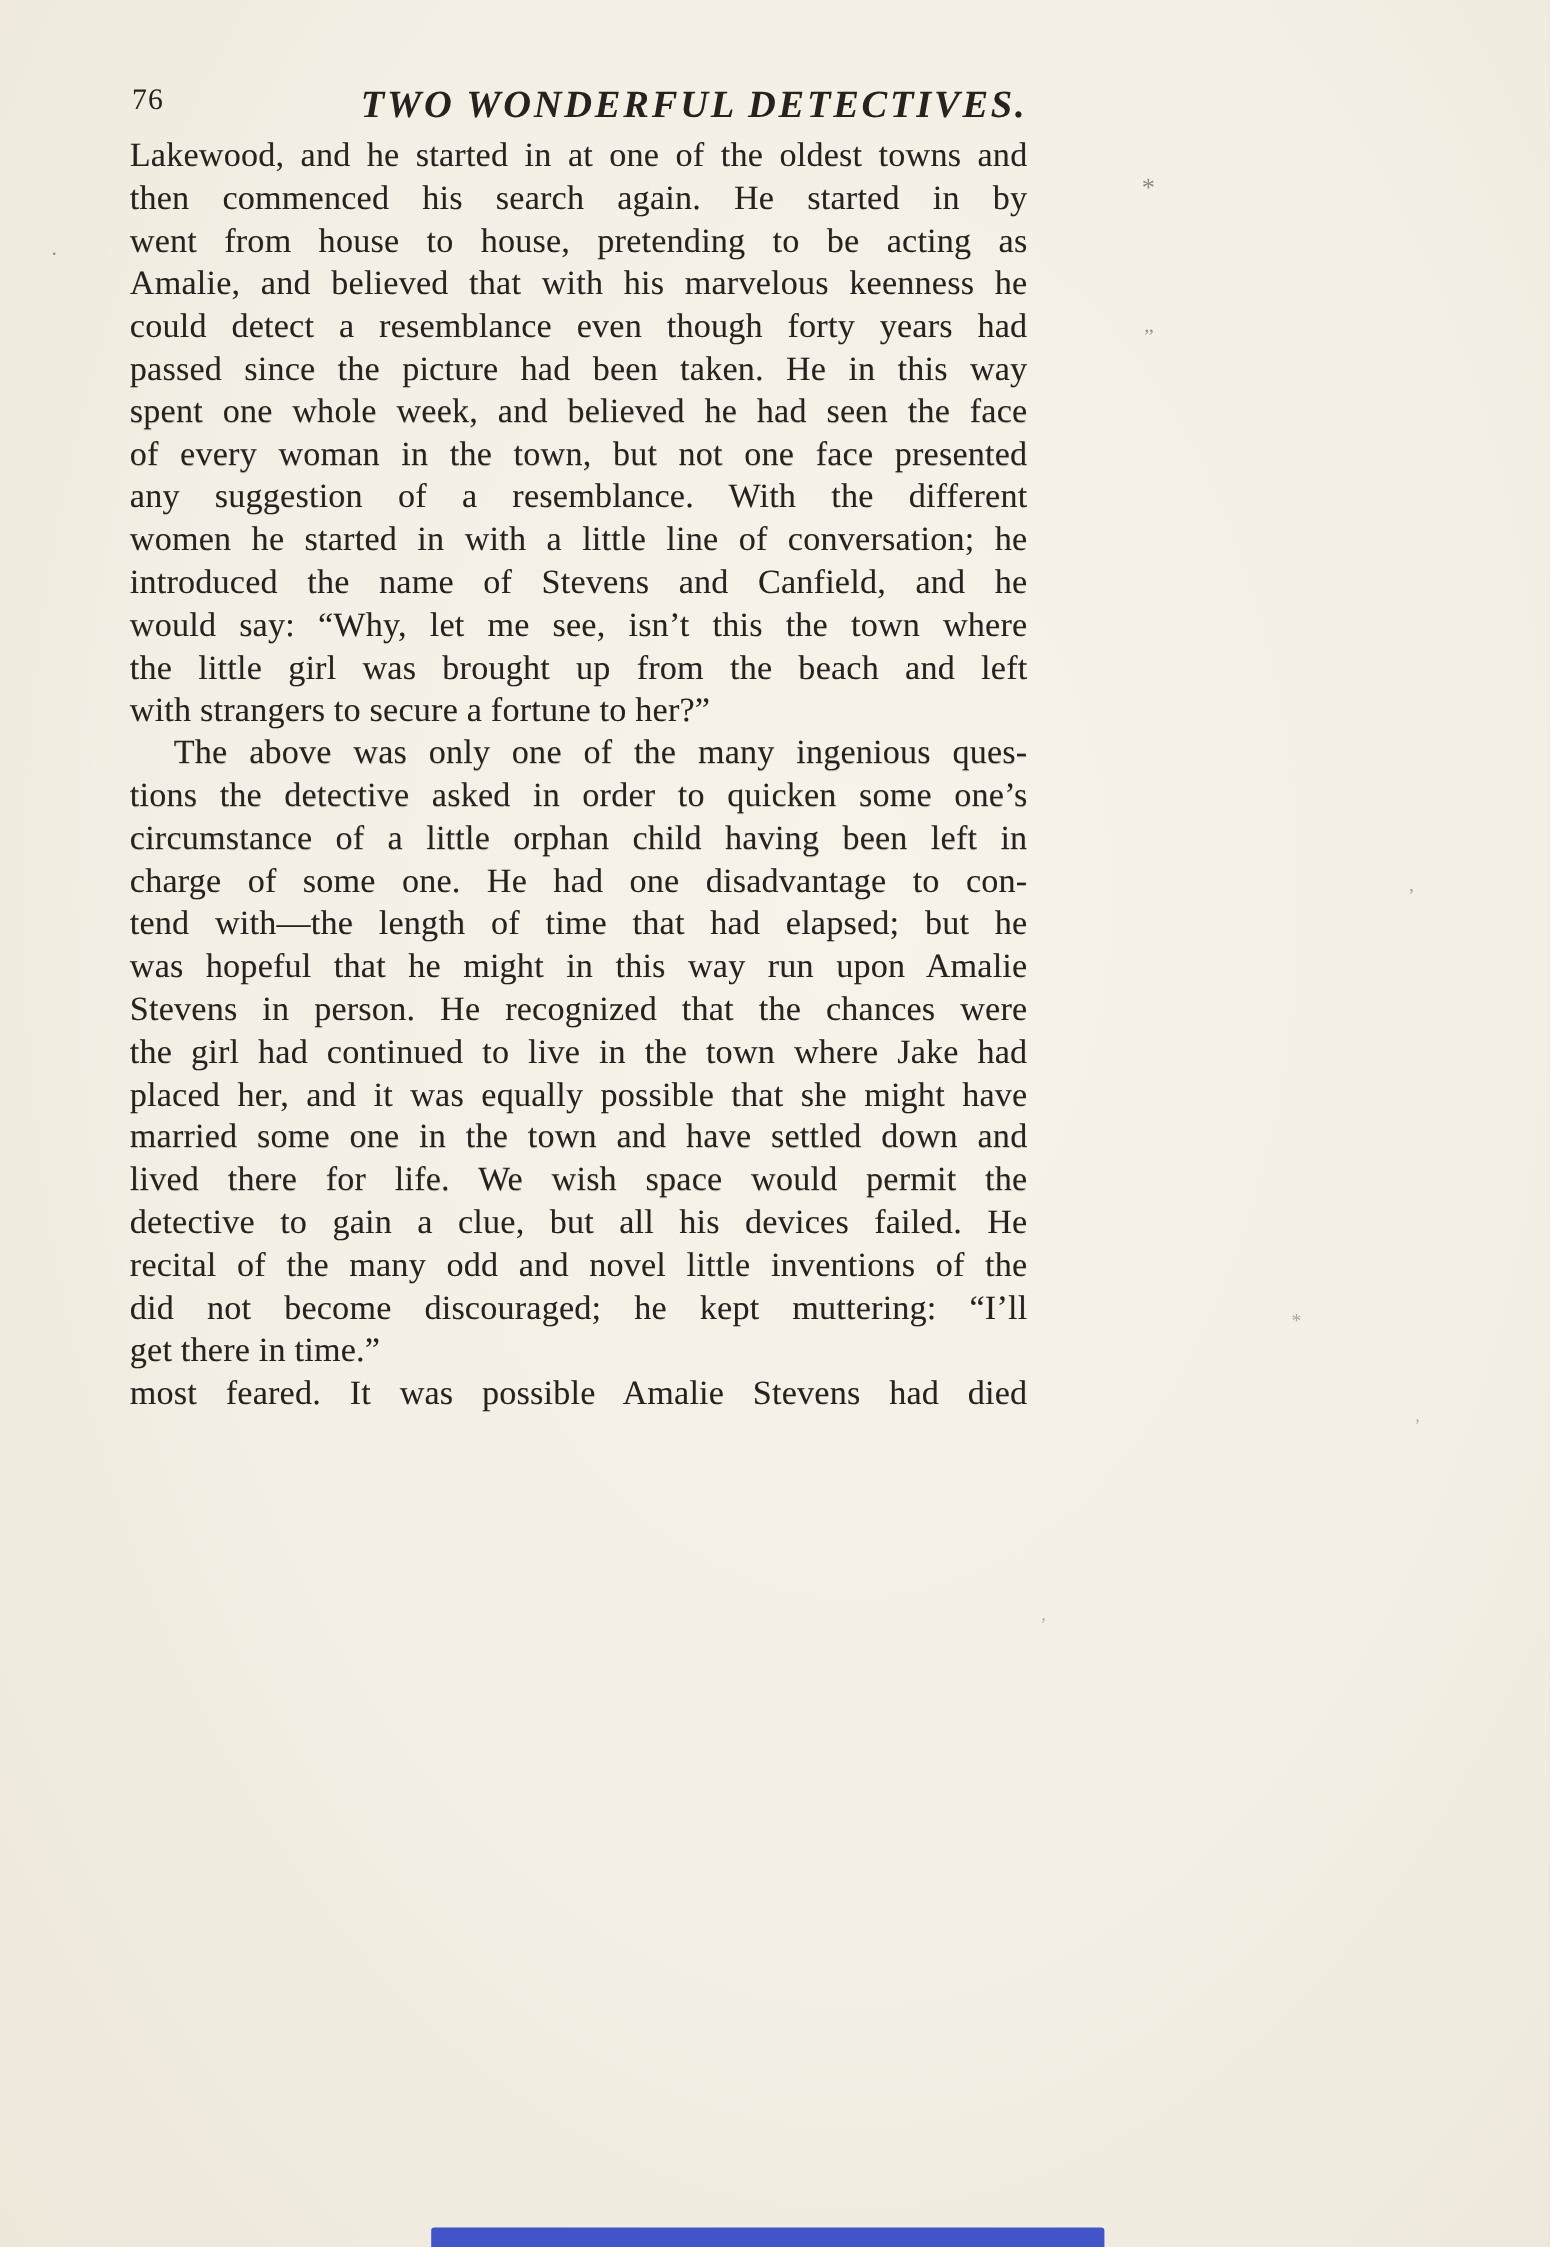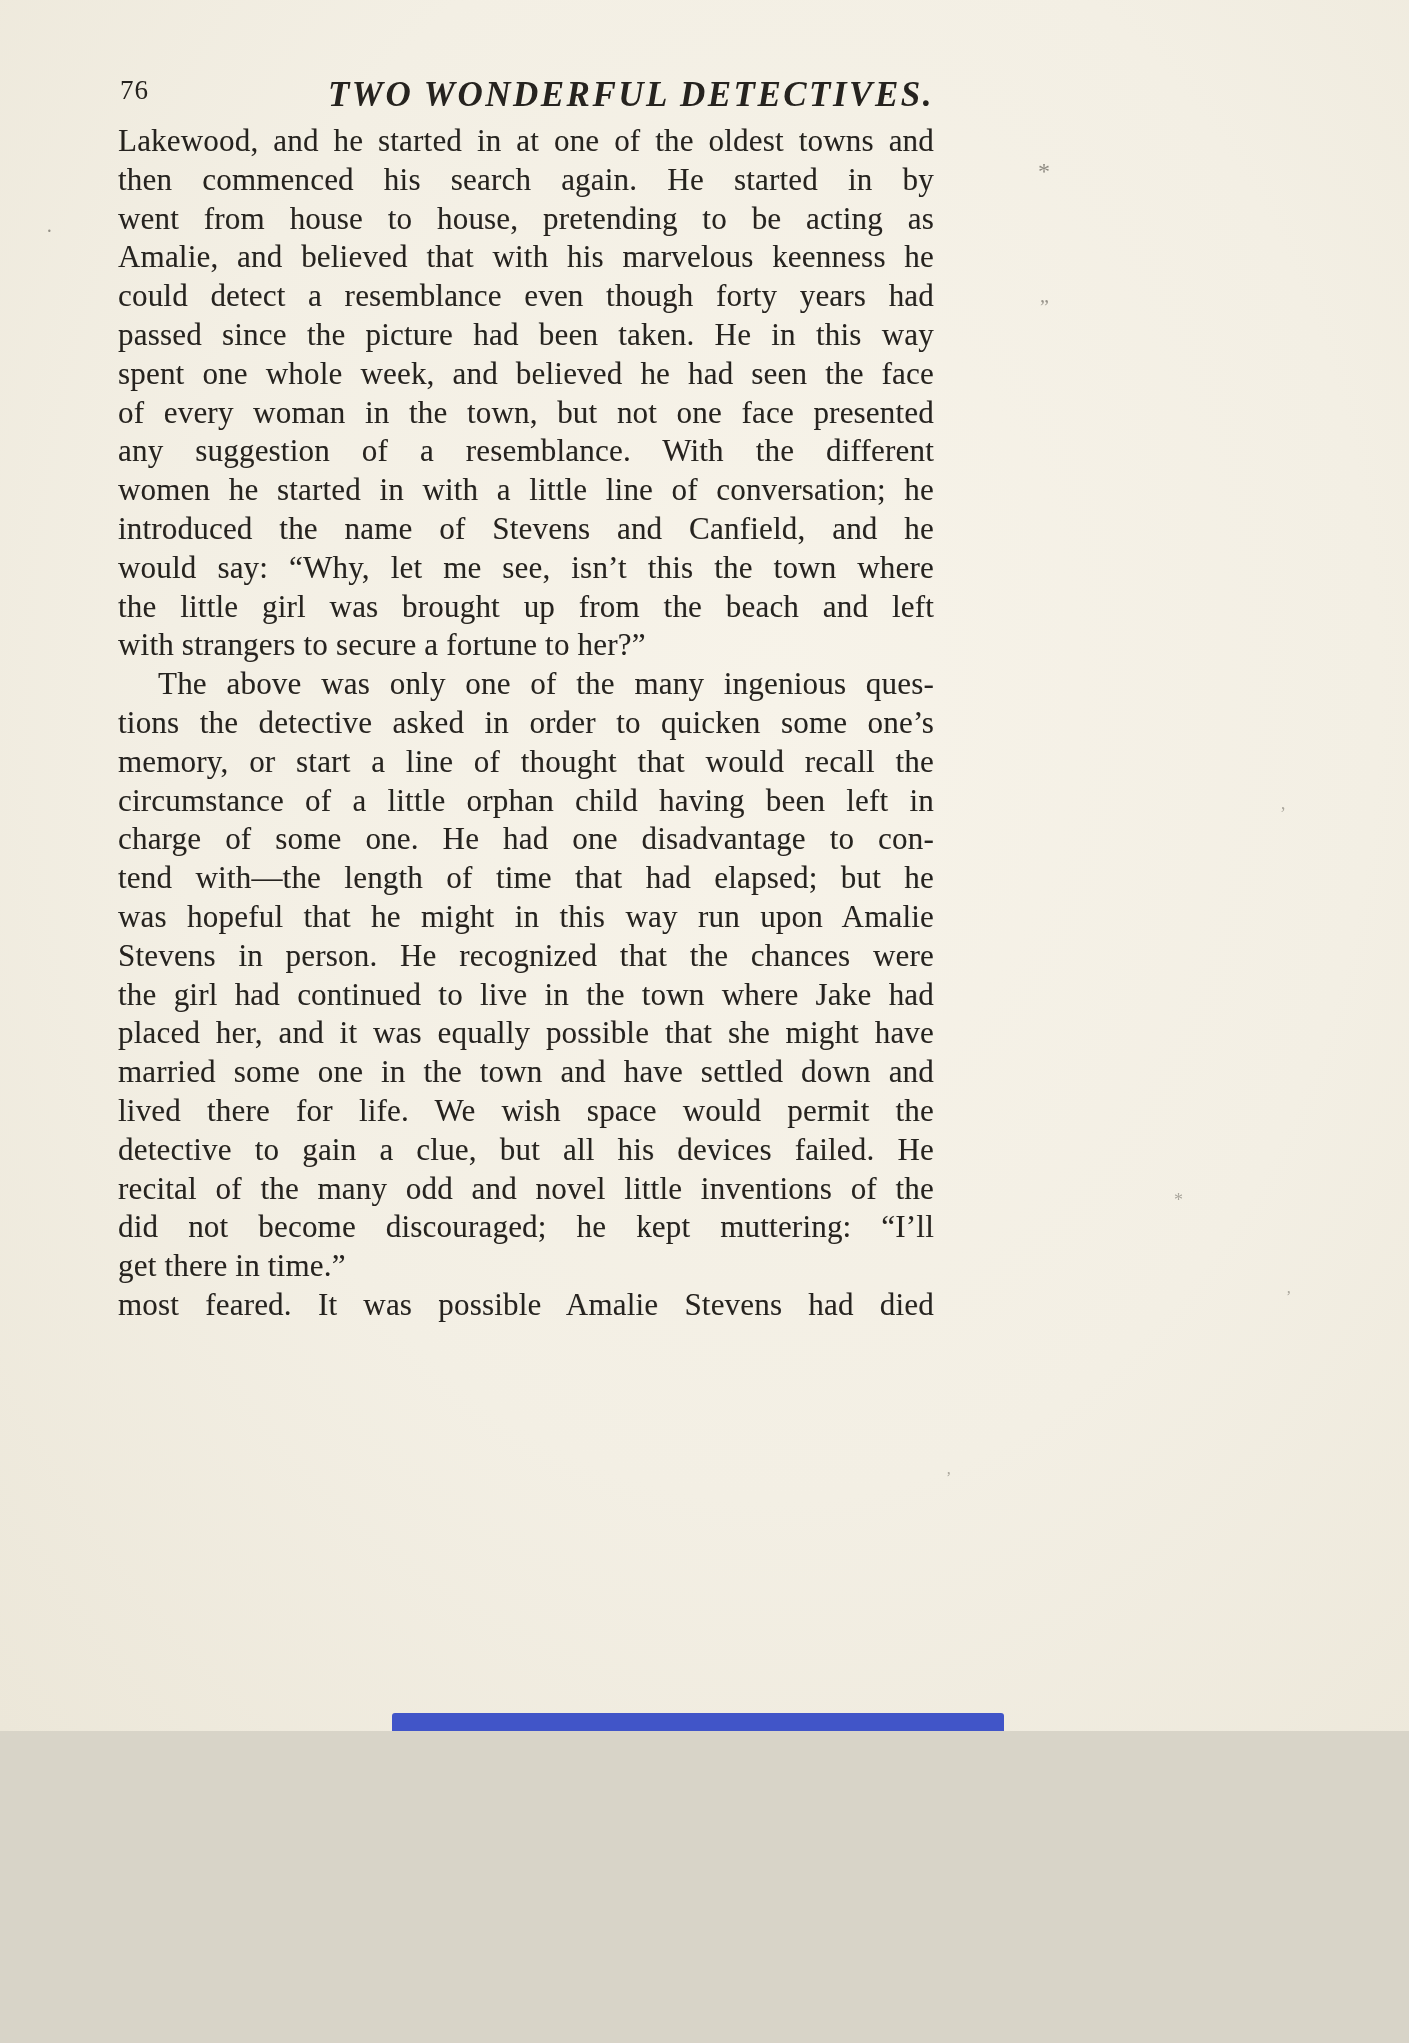--- a/index.html
+++ b/index.html
@@ -3,21 +3,21 @@
 <meta charset="utf-8">
 <style>
   html, body {
     margin: 0;
     padding: 0;
     background: #d8d4c8;
   }
   .page {
     position: relative;
     width: 1409px;
-    height: 1731px;
+    height: 2043px;
     margin: 0 auto;
     background: radial-gradient(ellipse at 55% 40%, #f7f3e9 0%, #f3efe4 55%, #ece7d9 100%);
     overflow: hidden;
     font-family: "Liberation Serif", "DejaVu Serif", serif;
     color: #26231f;
   }
   .header {
     position: absolute;
     top: 74px;
     left: 118px;
@@ -98,21 +98,20 @@
         <div class="line">any suggestion of a resemblance.  With the different</div>
         <div class="line">women he started in with a little line of conversation; he</div>
         <div class="line">introduced the name of Stevens and Canfield, and he</div>
         <div class="line">would say: “Why, let me see, isn’t this the town where</div>
         <div class="line">the little girl was brought up from the beach and left</div>
         <div class="line last">with strangers to secure a fortune to her?”</div>
       </div>
       <div>
         <div class="line indent">The above was only one of the many ingenious ques-</div>
         <div class="line">tions the detective asked in order to quicken some one’s</div>
-        <div class="line">memory, or start a line of thought that would recall the</div>
         <div class="line">circumstance of a little orphan child having been left in</div>
         <div class="line">charge of some one.  He had one disadvantage to con-</div>
         <div class="line">tend with—the length of time that had elapsed; but he</div>
         <div class="line">was hopeful that he might in this way run upon Amalie</div>
         <div class="line">Stevens in person.  He recognized that the chances were</div>
         <div class="line">the girl had continued to live in the town where Jake had</div>
         <div class="line">placed her, and it was equally possible that she might have</div>
         <div class="line">married some one in the town and have settled down and</div>
         <div class="line">lived there for life.  We wish space would permit the</div>
         <div class="line">detective to gain a clue, but all his devices failed.  He</div>

